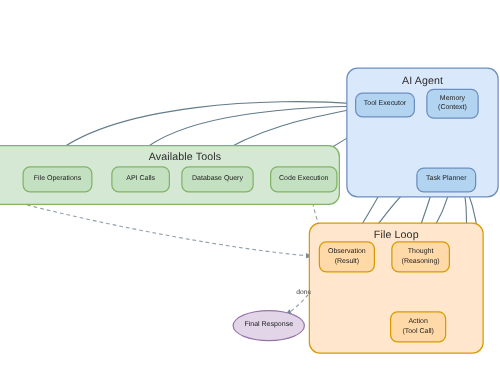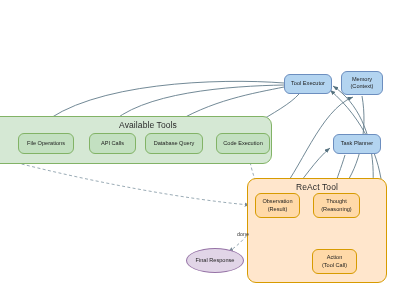--- a/index.html
+++ b/index.html
@@ -97,27 +97,30 @@
       <path d="M352,249 C382,210 384,120 333,86"></path>
     </g>
 
     <g fill="none" stroke="#8fa1ad" stroke-width="0.9" stroke-dasharray="3,2.4" marker-end="url(#arrow-dash)">
       <path d="M6,160 C90,182 190,200 250,205"></path>
       <path d="M249,157 C252,172 256,186 262,191"></path>
       <path d="M259,218 C250,234 238,246 228,252"></path>
     </g>
   </svg>
 
+  <div class="container-box" style="left:277px; top:54px; width:122px; height:104px; background:#dae8fc; border-color:#6c8ebf;">
+    <div class="container-title" style="top:4px;">AI Agent</div>
+  </div>
 
   <div class="container-box" style="left:-24px; top:116px; width:296px; height:48px; background:#d5e8d4; border-color:#82b366;">
     <div class="container-title" style="top:3px; padding-left:24px;">Available Tools</div>
   </div>
 
   <div class="container-box" style="left:247px; top:178px; width:140px; height:105px; background:#ffe6cc; border-color:#d79b00;">
-    <div class="container-title" style="top:3px;">ReAct Tool</div>
+    <div class="container-title" style="top:3px;">File Loop</div>
   </div>
 
   <div class="node" style="left:284px; top:74px; width:48px; height:20px; background:#b3d4f0; border-color:#6c8ebf;">
     <span>Tool Executor</span>
   </div>
 
   <div class="node" style="left:341px; top:71px; width:42px; height:24px; background:#b3d4f0; border-color:#6c8ebf; flex-direction:column;">
     <span>Memory</span>
     <span>(Context)</span>
   </div>

